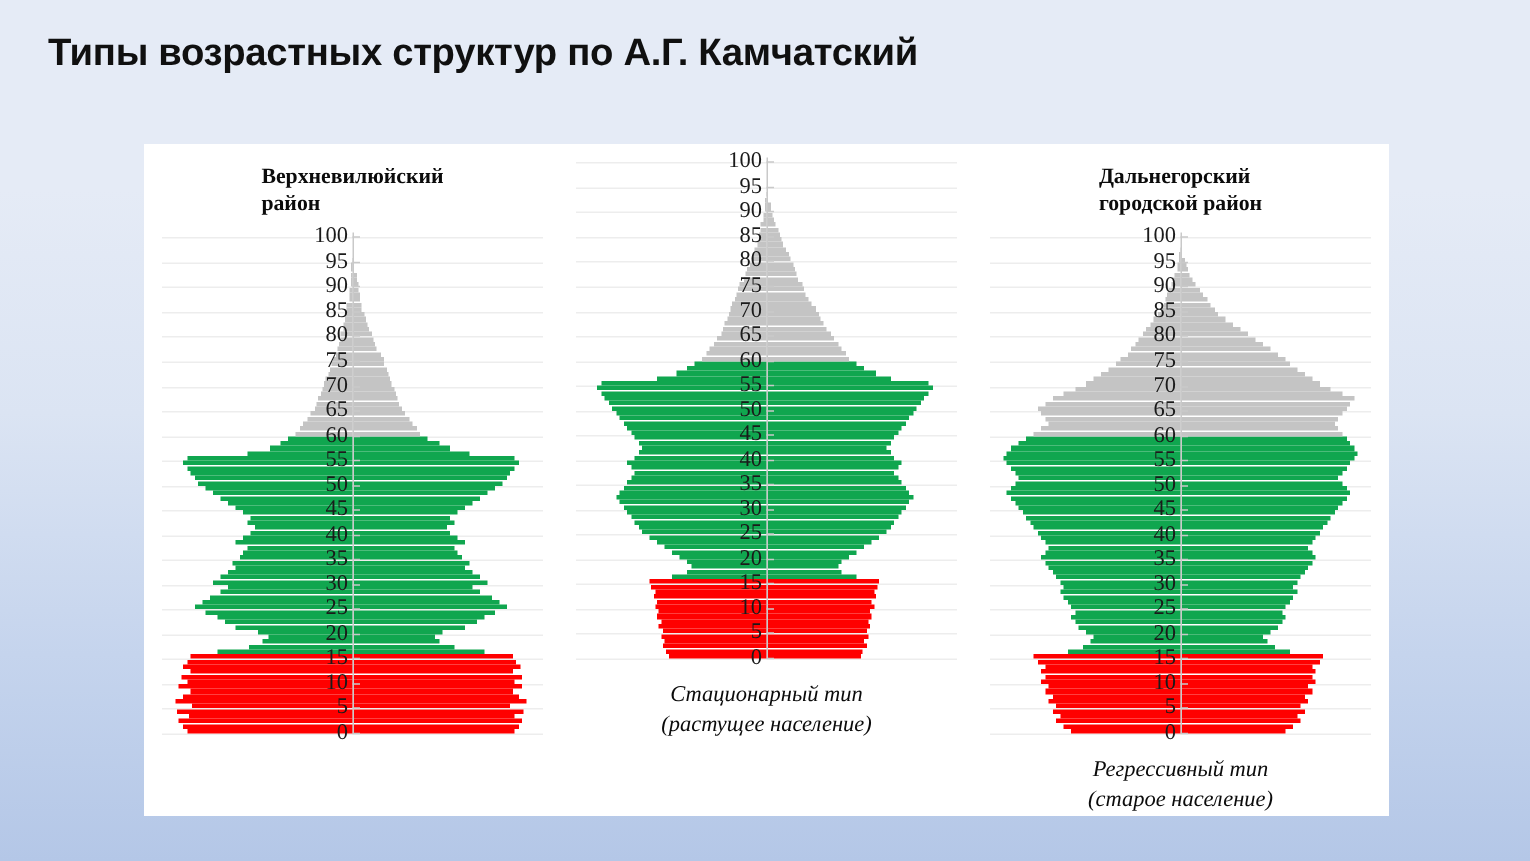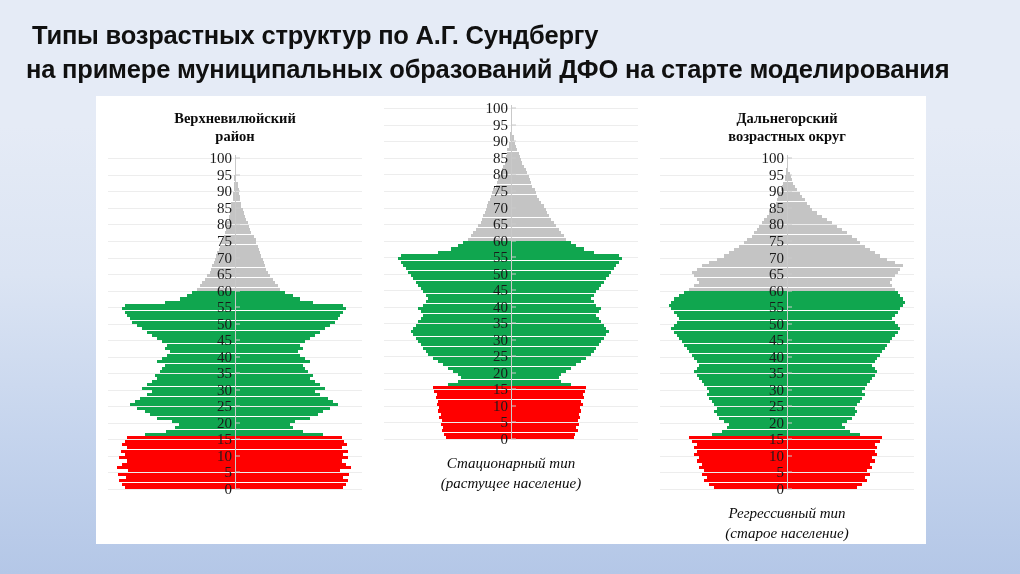--- a/index.html
+++ b/index.html
@@ -48,21 +48,21 @@
     display: flex;
     flex-direction: column;
     align-items: center;
   }
 
   .chart-title {
     font-family: "Liberation Serif", serif;
     font-weight: bold;
     font-size: 14.5px;
     line-height: 18px;
-    text-align: center;
+    text-align: left;
     color: #0b0b0b;
     margin-top: 12px;
     height: 38px;
     white-space: pre-line;
   }
 
   .plot-wrap {
     position: relative;
     width: 100%;
     height: 342px;
@@ -118,22 +118,21 @@
     text-align: center;
     color: #0b0b0b;
     margin-top: 14px;
     white-space: pre-line;
   }
 </style>
 </head>
 <body>
 
 <div id="slide-title">
-  <div class="line line-1">Типы возрастных структур по А.Г. Сундбергу</div>
-  <div class="line line-2">на примере муниципальных образований ДФО на старте моделирования</div>
+  <div class="line line-1">Типы возрастных структур по А.Г. Камчатский</div>
 </div>
 
 <div id="chart-panel">
   <div class="pyramids" id="pyramids">
       <div class="pyramid-block">
         <div class="chart-title">Верхневилюйский
 район</div>
         <div class="plot-wrap">
           <div class="plot">
             <div class="grid-layer">
@@ -664,21 +663,21 @@
               <div class="tick-label" style="top: 334px; right: 50%; padding-right: 3px;">0</div>
               <div class="tick-mark" style="top: 334px; left: 50%; background: rgb(201, 201, 201);"></div>
             </div>
           </div>
         </div>
         <div class="chart-caption">Стационарный тип
 (растущее население)</div>
       </div>
       <div class="pyramid-block">
         <div class="chart-title">Дальнегорский
-возрастных округ</div>
+городской район</div>
         <div class="plot-wrap">
           <div class="plot">
             <div class="grid-layer">
               <div class="grid-line" style="top: 3.30693px; background: rgb(237, 237, 237);"></div>
               <div class="grid-line" style="top: 19.8416px; background: rgb(237, 237, 237);"></div>
               <div class="grid-line" style="top: 36.3762px; background: rgb(237, 237, 237);"></div>
               <div class="grid-line" style="top: 52.9109px; background: rgb(237, 237, 237);"></div>
               <div class="grid-line" style="top: 69.4455px; background: rgb(237, 237, 237);"></div>
               <div class="grid-line" style="top: 85.9802px; background: rgb(237, 237, 237);"></div>
               <div class="grid-line" style="top: 102.515px; background: rgb(237, 237, 237);"></div>

